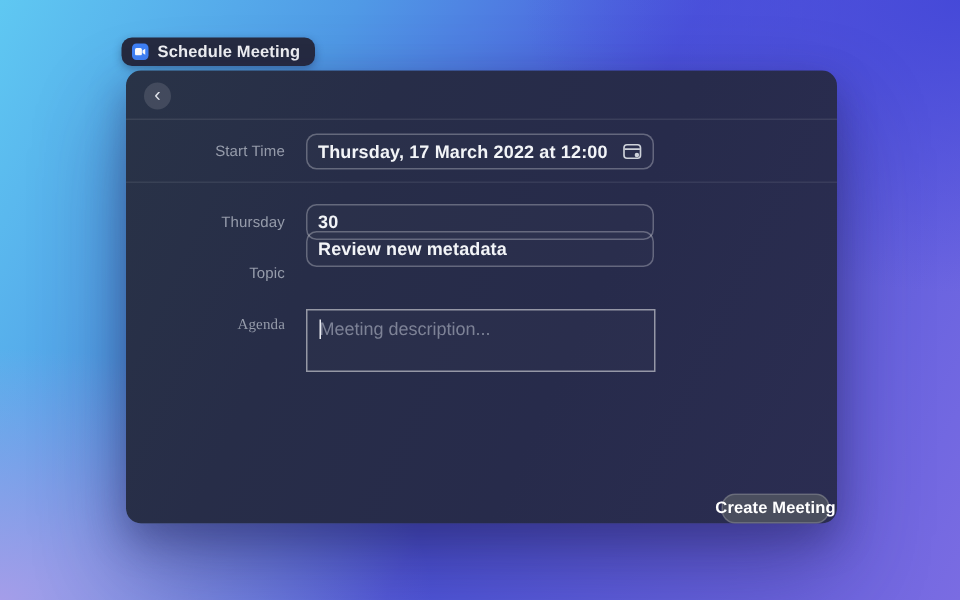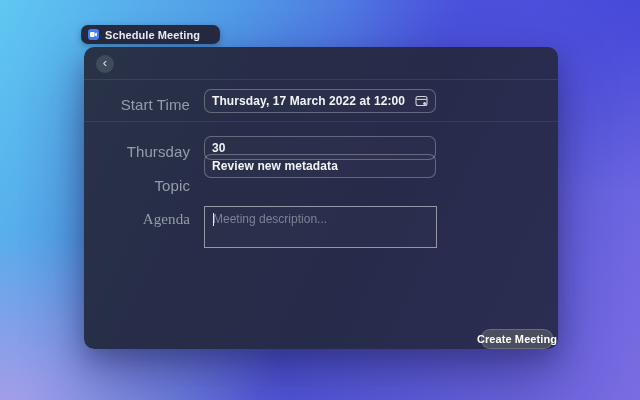--- a/index.html
+++ b/index.html
@@ -15,21 +15,21 @@
     background:
       radial-gradient(75% 70% at 0% 100%, rgba(169,157,233,0.95) 0%, rgba(169,157,233,0) 60%),
       radial-gradient(70% 75% at 100% 0%, rgba(68,72,216,0.95) 0%, rgba(68,72,216,0) 65%),
       linear-gradient(118deg, #5fc8f2 0%, #509ae6 28%, #4d55dc 55%, #7a6ce2 100%);
   }
 
   
   .badge {
     position: absolute; left: 81px; top: 25px; height: 19px;
     display: flex; align-items: center; gap: 6px;
-    padding: 0 20px 0 7px;
+    padding: 0 10px 0 7px;
     background: #262b40;
     border-radius: 7px;
     box-shadow: 0 2px 6px rgba(20,25,60,0.35);
   }
   .badge-icon {
     width: 11px; height: 11px; border-radius: 3px;
     background: #3f82f7;
     display: flex; align-items: center; justify-content: center;
     flex: 0 0 auto;
   }
@@ -62,21 +62,21 @@
     padding-bottom: 2px;
   }
 
   
   .datepicker-band {
     position: absolute; left: 0; top: 33px; width: 100%; height: 42px;
     border-bottom: 1px solid rgba(255,255,255,0.08);
   }
   .row-label {
     position: absolute; left: 0; width: 106px;
-    text-align: right; color: #969cab; font-size: 15px; font-weight: 400;
+    text-align: right; color: #969cab; font-size: 10px; font-weight: 400;
     letter-spacing: 0.1px;
   }
 
   .field {
     position: absolute; left: 120px; width: 232px; height: 24px;
     border: 1px solid rgba(255,255,255,0.28);
     border-radius: 7px;
     background: rgba(255,255,255,0.015);
     display: flex; align-items: center;
     padding: 0 7px;

